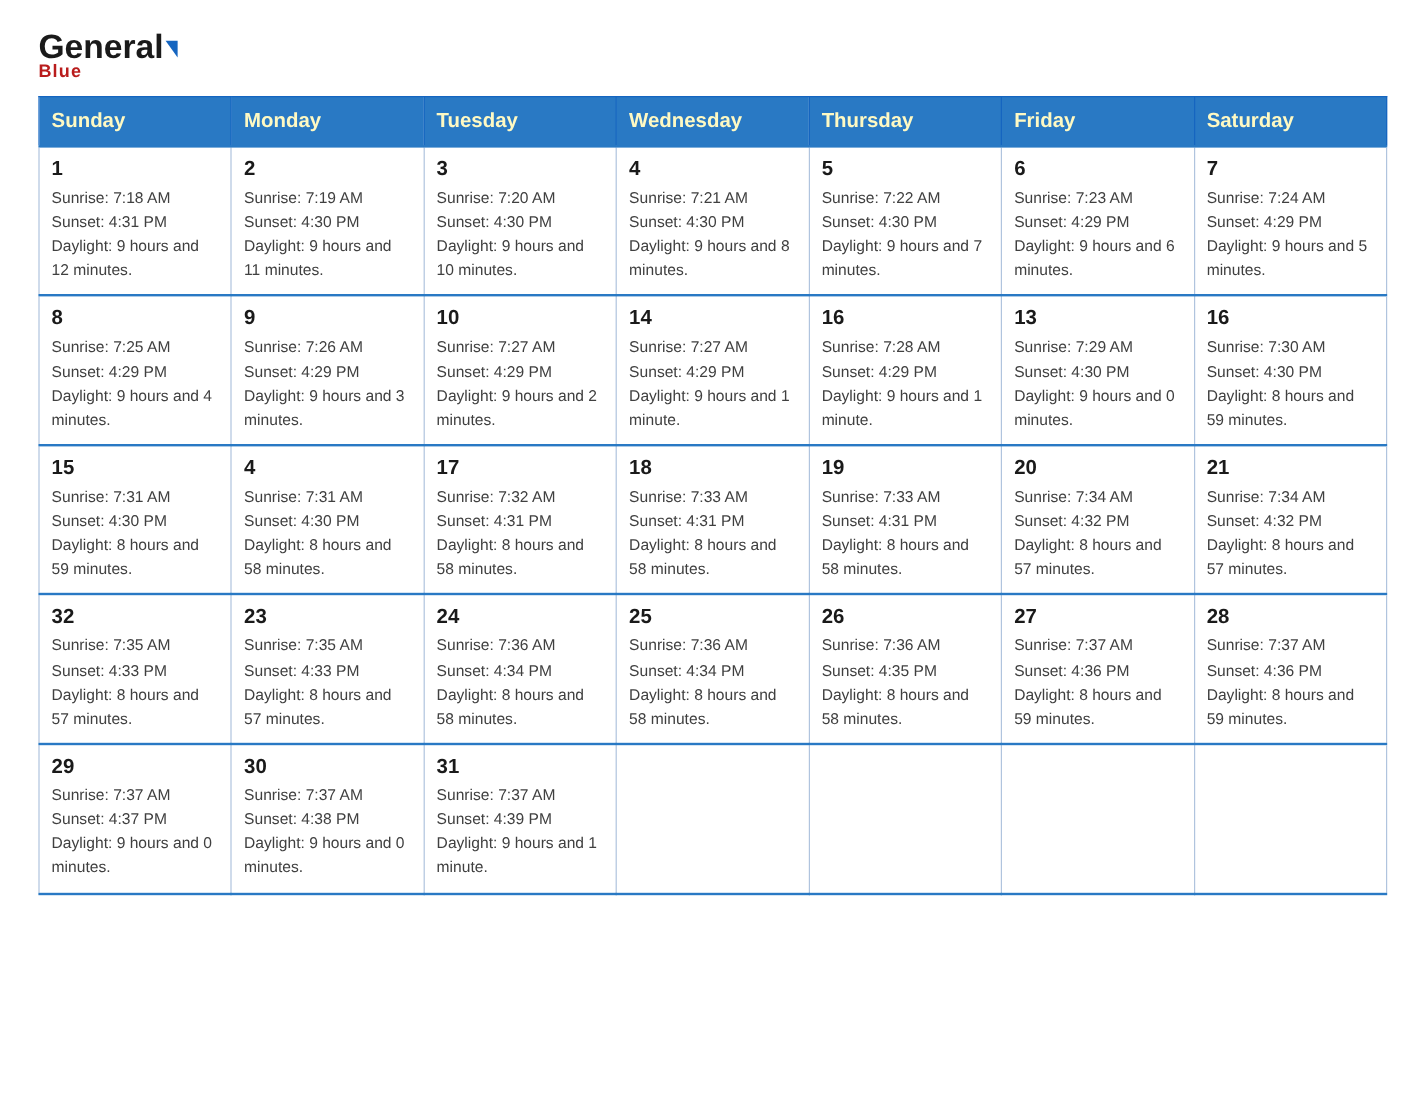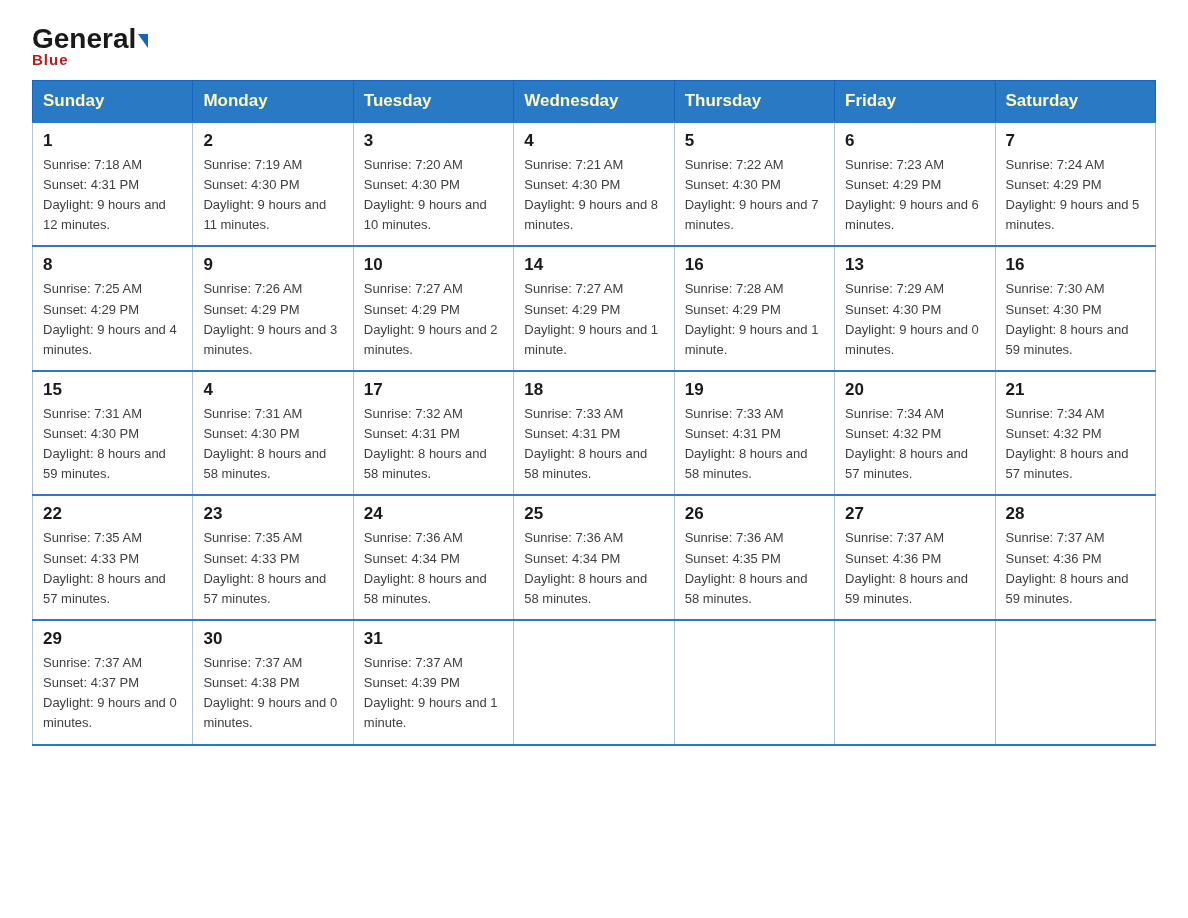--- a/index.html
+++ b/index.html
@@ -214,21 +214,21 @@
           <div class="day-number">20</div>
           <div class="day-info">Sunrise: 7:34 AM<br>Sunset: 4:32 PM<br>Daylight: 8 hours and 57 minutes.</div>
         </td>
         <td>
           <div class="day-number">21</div>
           <div class="day-info">Sunrise: 7:34 AM<br>Sunset: 4:32 PM<br>Daylight: 8 hours and 57 minutes.</div>
         </td>
       </tr>
       <tr>
         <td>
-          <div class="day-number">22</div>
+          <div class="day-number">32</div>
           <div class="day-info">Sunrise: 7:35 AM<br>Sunset: 4:33 PM<br>Daylight: 8 hours and 57 minutes.</div>
         </td>
         <td>
           <div class="day-number">23</div>
           <div class="day-info">Sunrise: 7:35 AM<br>Sunset: 4:33 PM<br>Daylight: 8 hours and 57 minutes.</div>
         </td>
         <td>
           <div class="day-number">24</div>
           <div class="day-info">Sunrise: 7:36 AM<br>Sunset: 4:34 PM<br>Daylight: 8 hours and 58 minutes.</div>
         </td>

